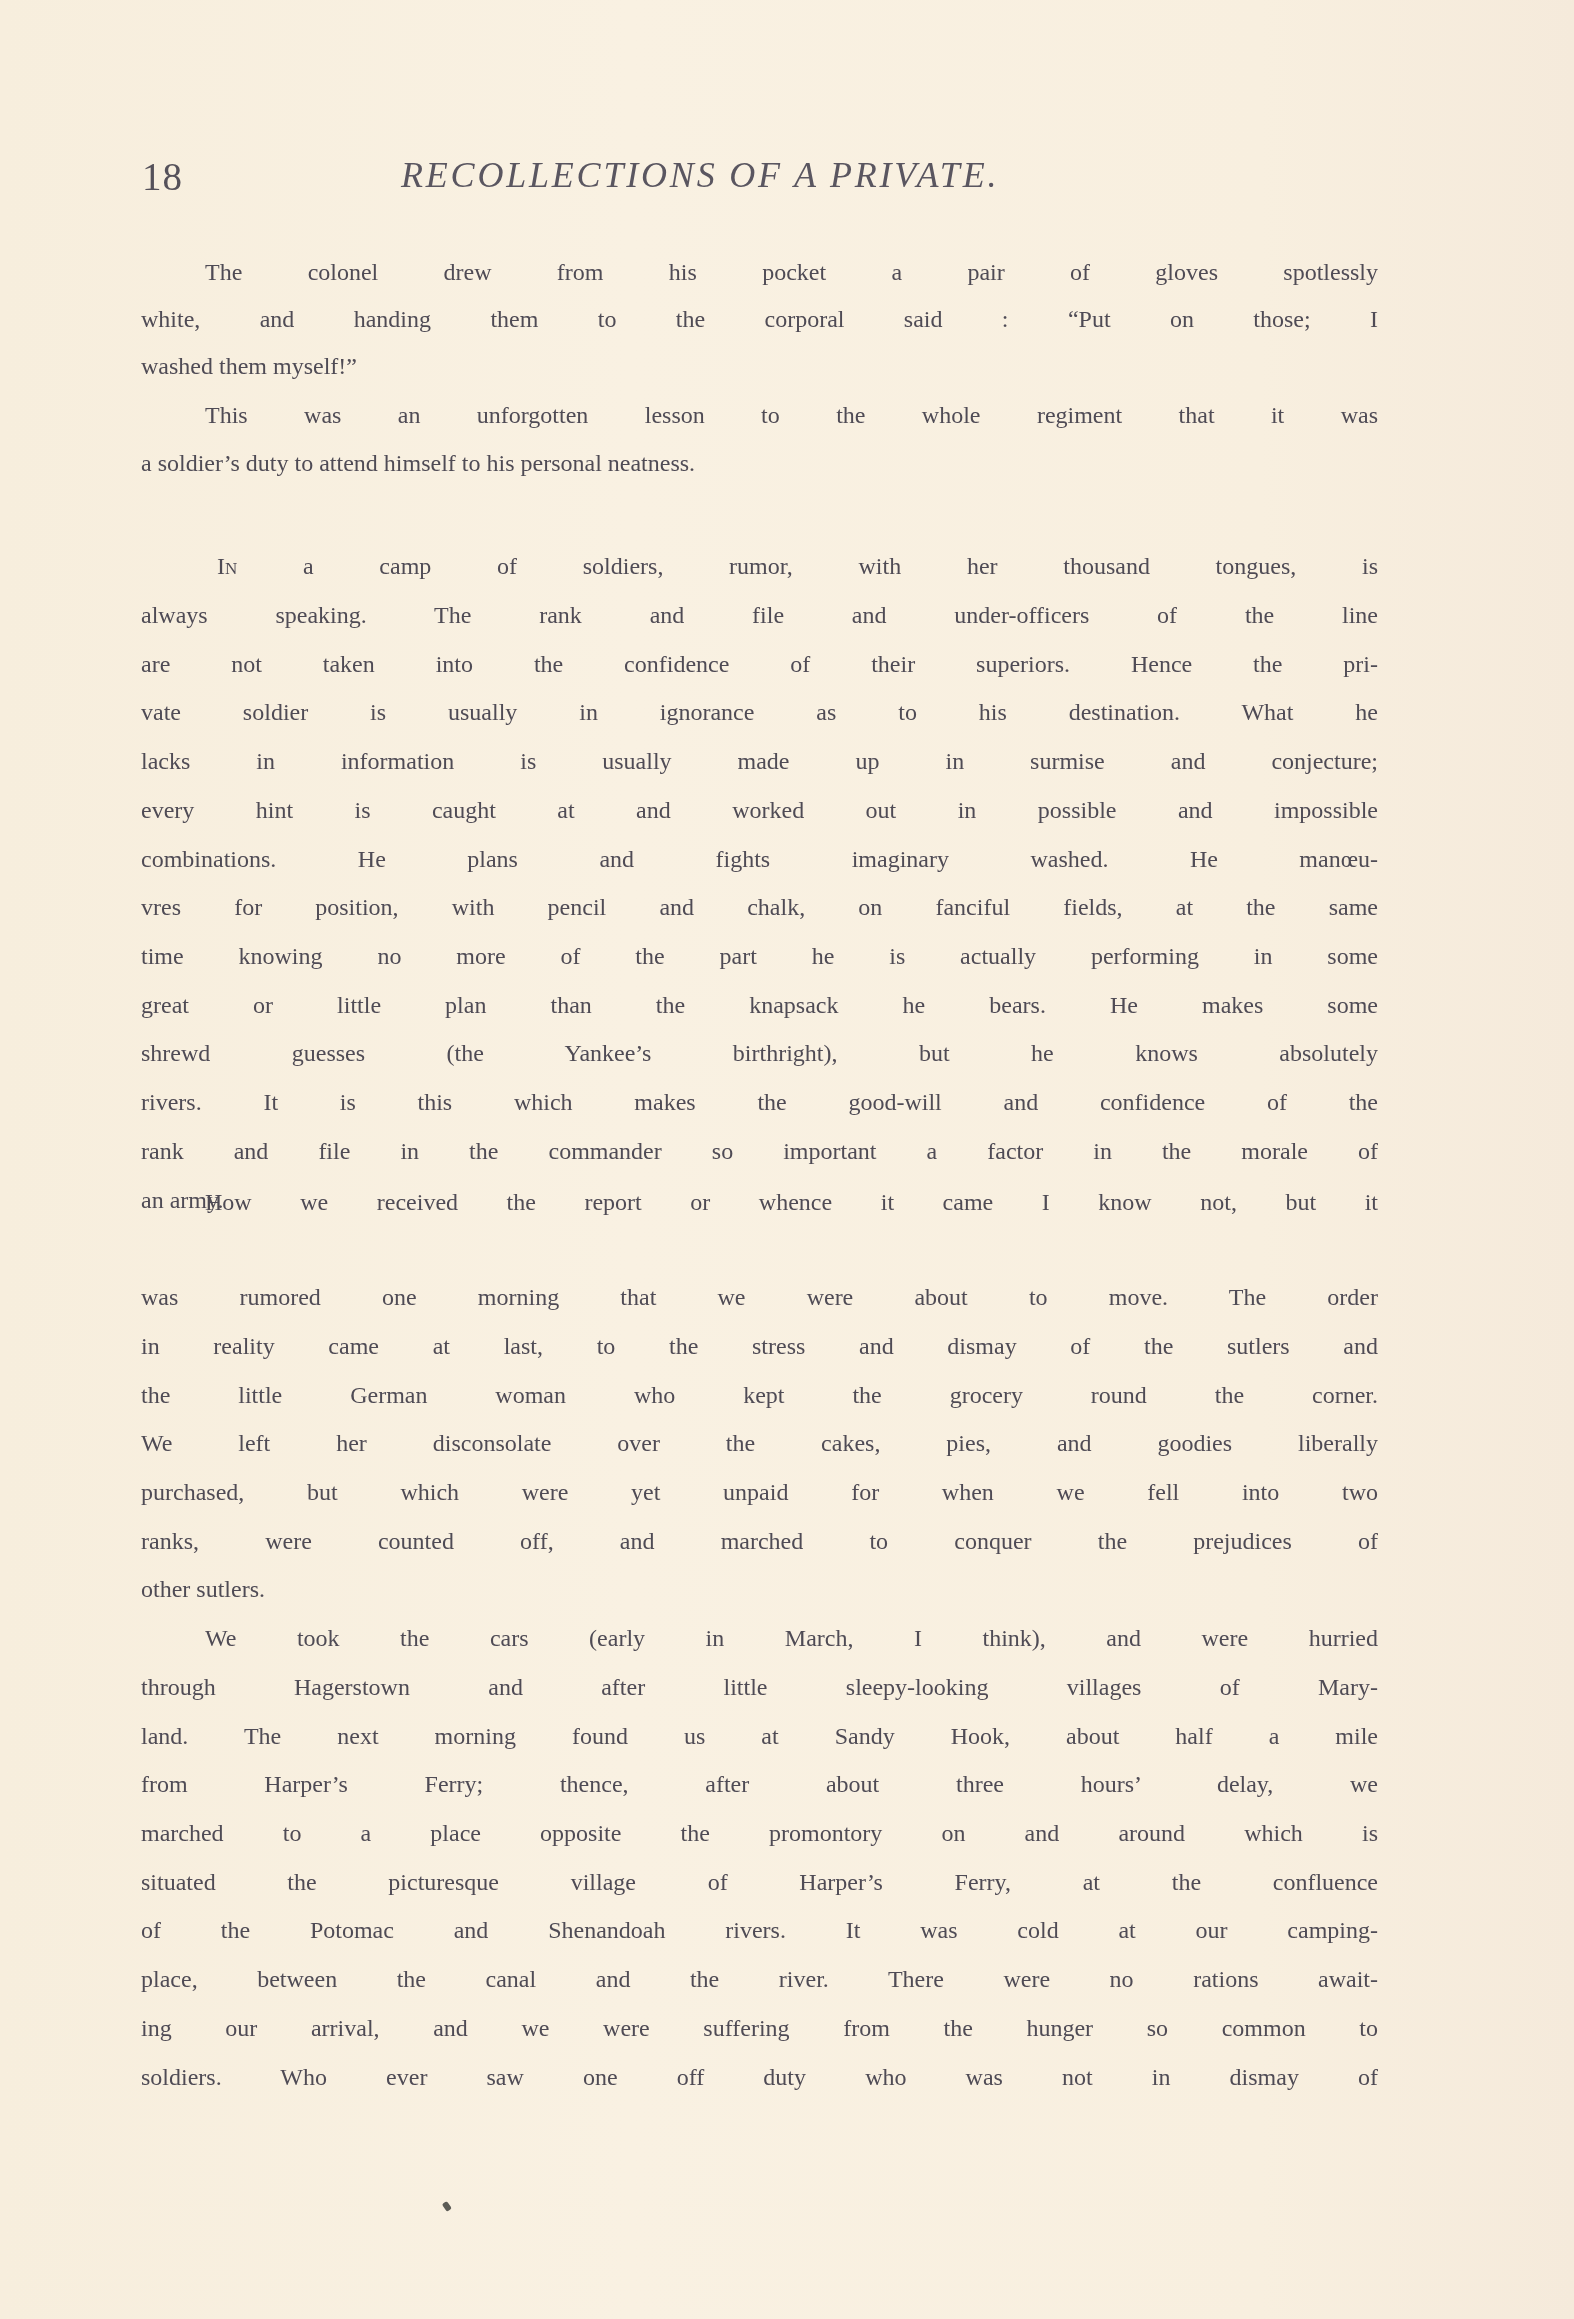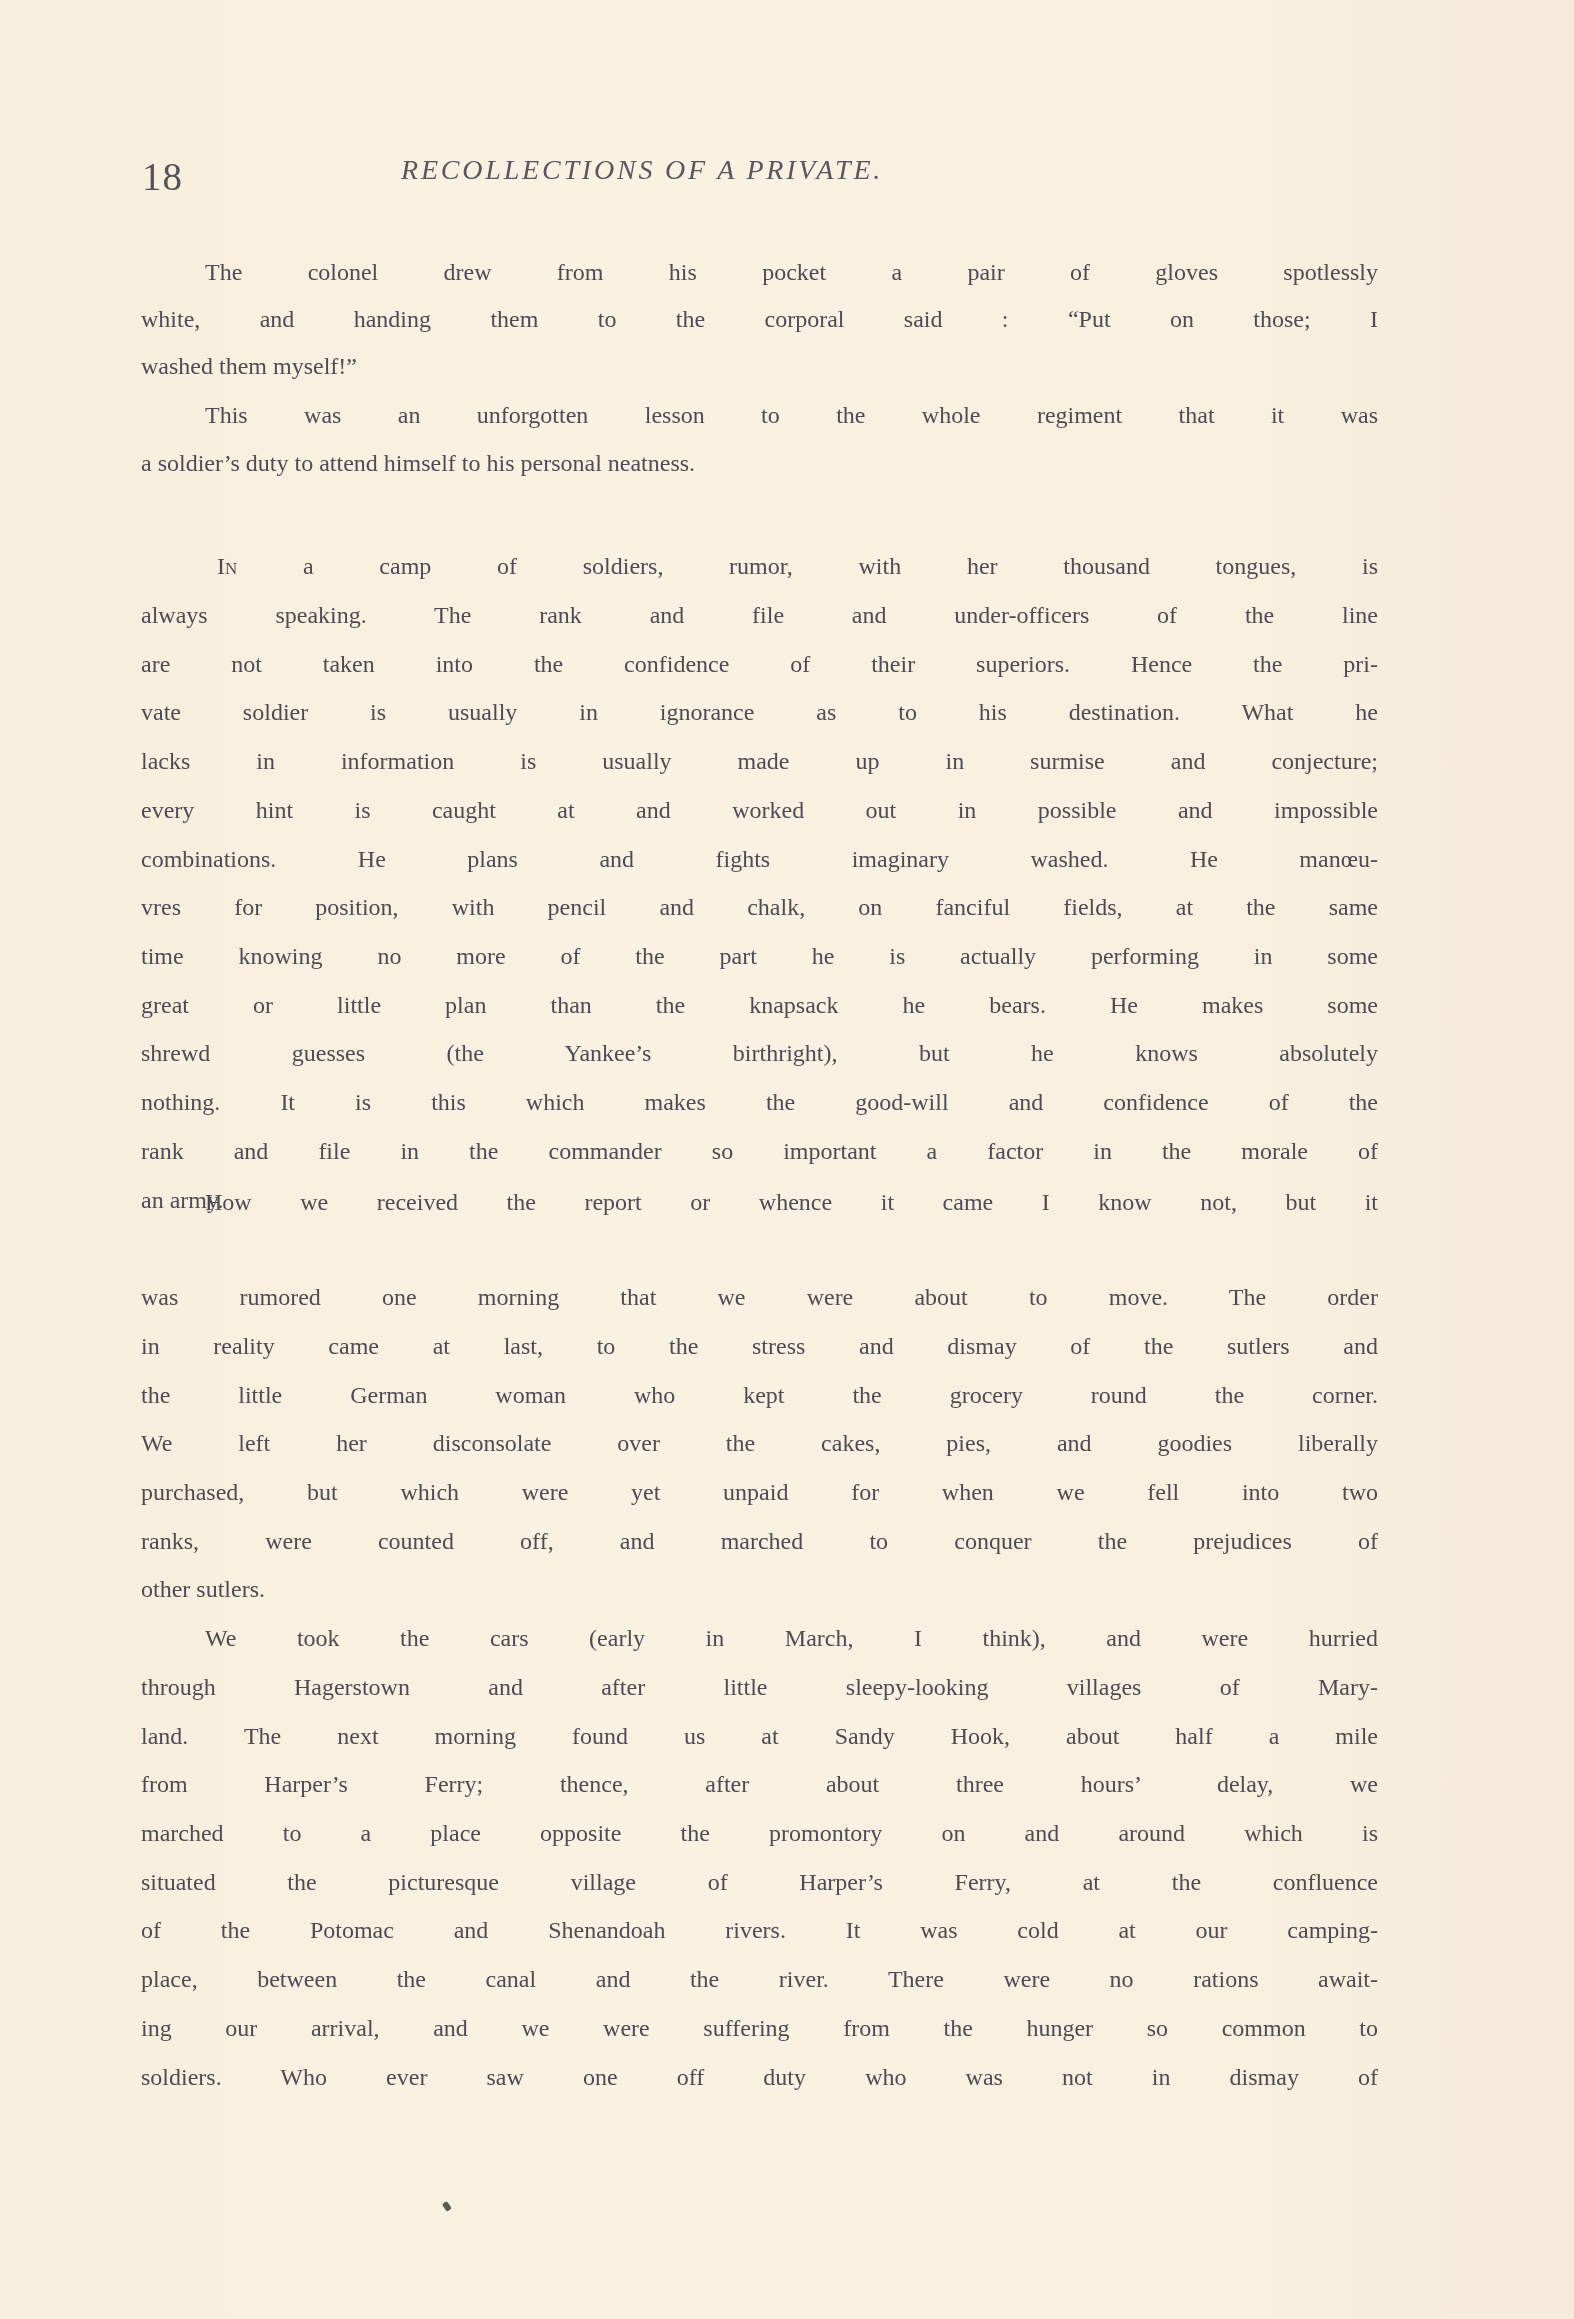--- a/index.html
+++ b/index.html
@@ -15,21 +15,21 @@
       position: absolute; left: 0; top: 0; width: 1575px; height: 2320px;
       background: linear-gradient(90deg, #f7eedd 0%, #f9f1e2 40%, #f8efdf 80%, #f5eadb 100%);
     }
     .header { position: absolute; top: 150px; left: 0; width: 1575px; height: 56px; }
     .page-number {
       position: absolute; left: 142px; top: 3.7px;
       font-size: 39px; letter-spacing: 0.9px; color: #55515a;
     }
     .running-head {
       position: absolute; left: 401px; top: 3.7px;
-      font-size: 28px; font-style: italic; letter-spacing: 2.8px; color: #5a5660;
+      font-size: 36px; font-style: italic; letter-spacing: 2.8px; color: #5a5660;
     }
     .body-text { position: absolute; left: 141px; top: 0; width: 1237px; }
     .line {
       position: absolute; left: 0; width: 1237px;
       font-size: 24px; line-height: 43px; height: 43px;
       white-space: nowrap;
       text-align: justify; text-align-last: justify;
     }
     .line.last { text-align-last: left; }
     .line.indent { left: 64px; width: 1173px; }
@@ -63,21 +63,21 @@
     <div class="line" style="top:594px">always speaking. The rank and file and under-officers of the line</div>
     <div class="line" style="top:643px">are not taken into the confidence of their superiors. Hence the pri-</div>
     <div class="line" style="top:691px">vate soldier is usually in ignorance as to his destination. What he</div>
     <div class="line" style="top:740px">lacks in information is usually made up in surmise and conjecture;</div>
     <div class="line" style="top:789px">every hint is caught at and worked out in possible and impossible</div>
     <div class="line" style="top:838px">combinations. He plans and fights imaginary washed. He manœu-</div>
     <div class="line" style="top:886px">vres for position, with pencil and chalk, on fanciful fields, at the same</div>
     <div class="line" style="top:935px">time knowing no more of the part he is actually performing in some</div>
     <div class="line" style="top:984px">great or little plan than the knapsack he bears. He makes some</div>
     <div class="line" style="top:1032px">shrewd guesses (the Yankee’s birthright), but he knows absolutely</div>
-    <div class="line" style="top:1081px">nothing. It is this which makes the good-will and confidence of the</div>
+    <div class="line" style="top:1081px">rivers. It is this which makes the good-will and confidence of the</div>
     <div class="line" style="top:1130px"><span>rank and file in the commander so important a factor in the </span><span class="ital">morale</span><span> of</span></div>
     <div class="line last" style="top:1179px">an army.</div>
 
     <div class="line indent" style="top:1181px">How we received the report or whence it came I know not, but it</div>
     <div class="line" style="top:1276px">was rumored one morning that we were about to move. The order</div>
     <div class="line" style="top:1325px">in reality came at last, to the stress and dismay of the sutlers and</div>
     <div class="line" style="top:1374px">the little German woman who kept the grocery round the corner.</div>
     <div class="line" style="top:1422px">We left her disconsolate over the cakes, pies, and goodies liberally</div>
     <div class="line" style="top:1471px">purchased, but which were yet unpaid for when we fell into two</div>
     <div class="line" style="top:1520px">ranks, were counted off, and marched to conquer the prejudices of</div>

